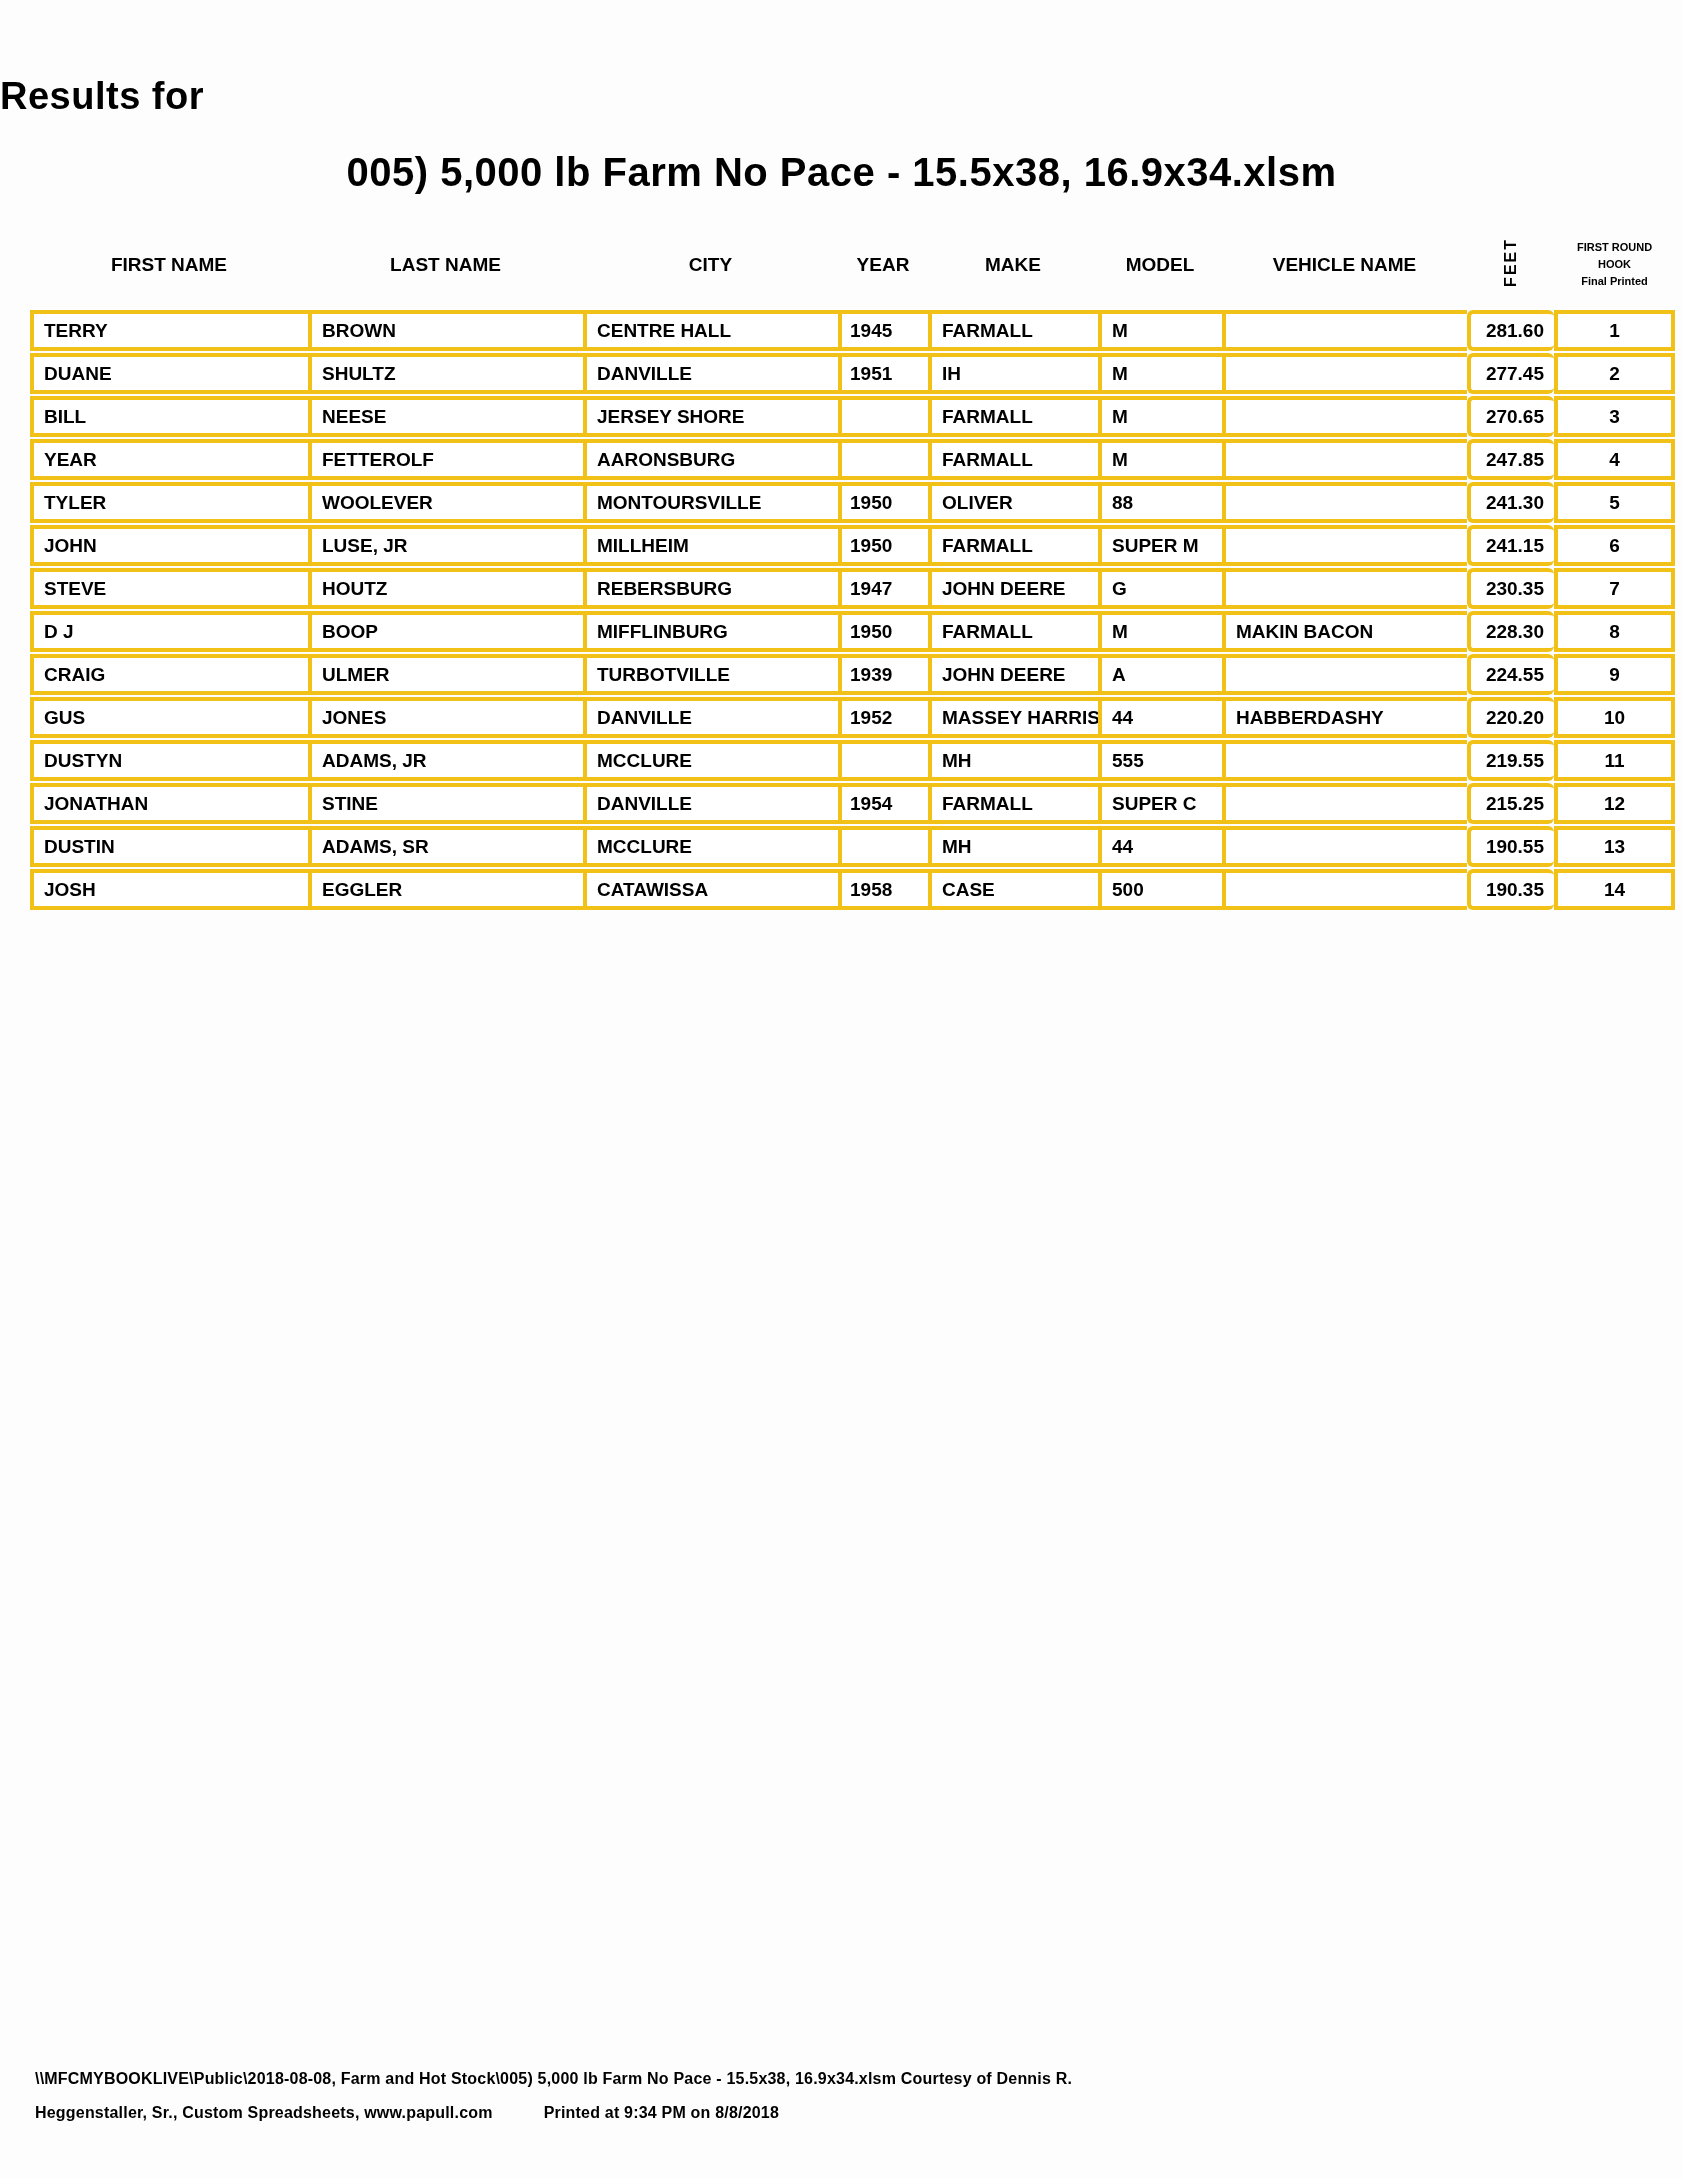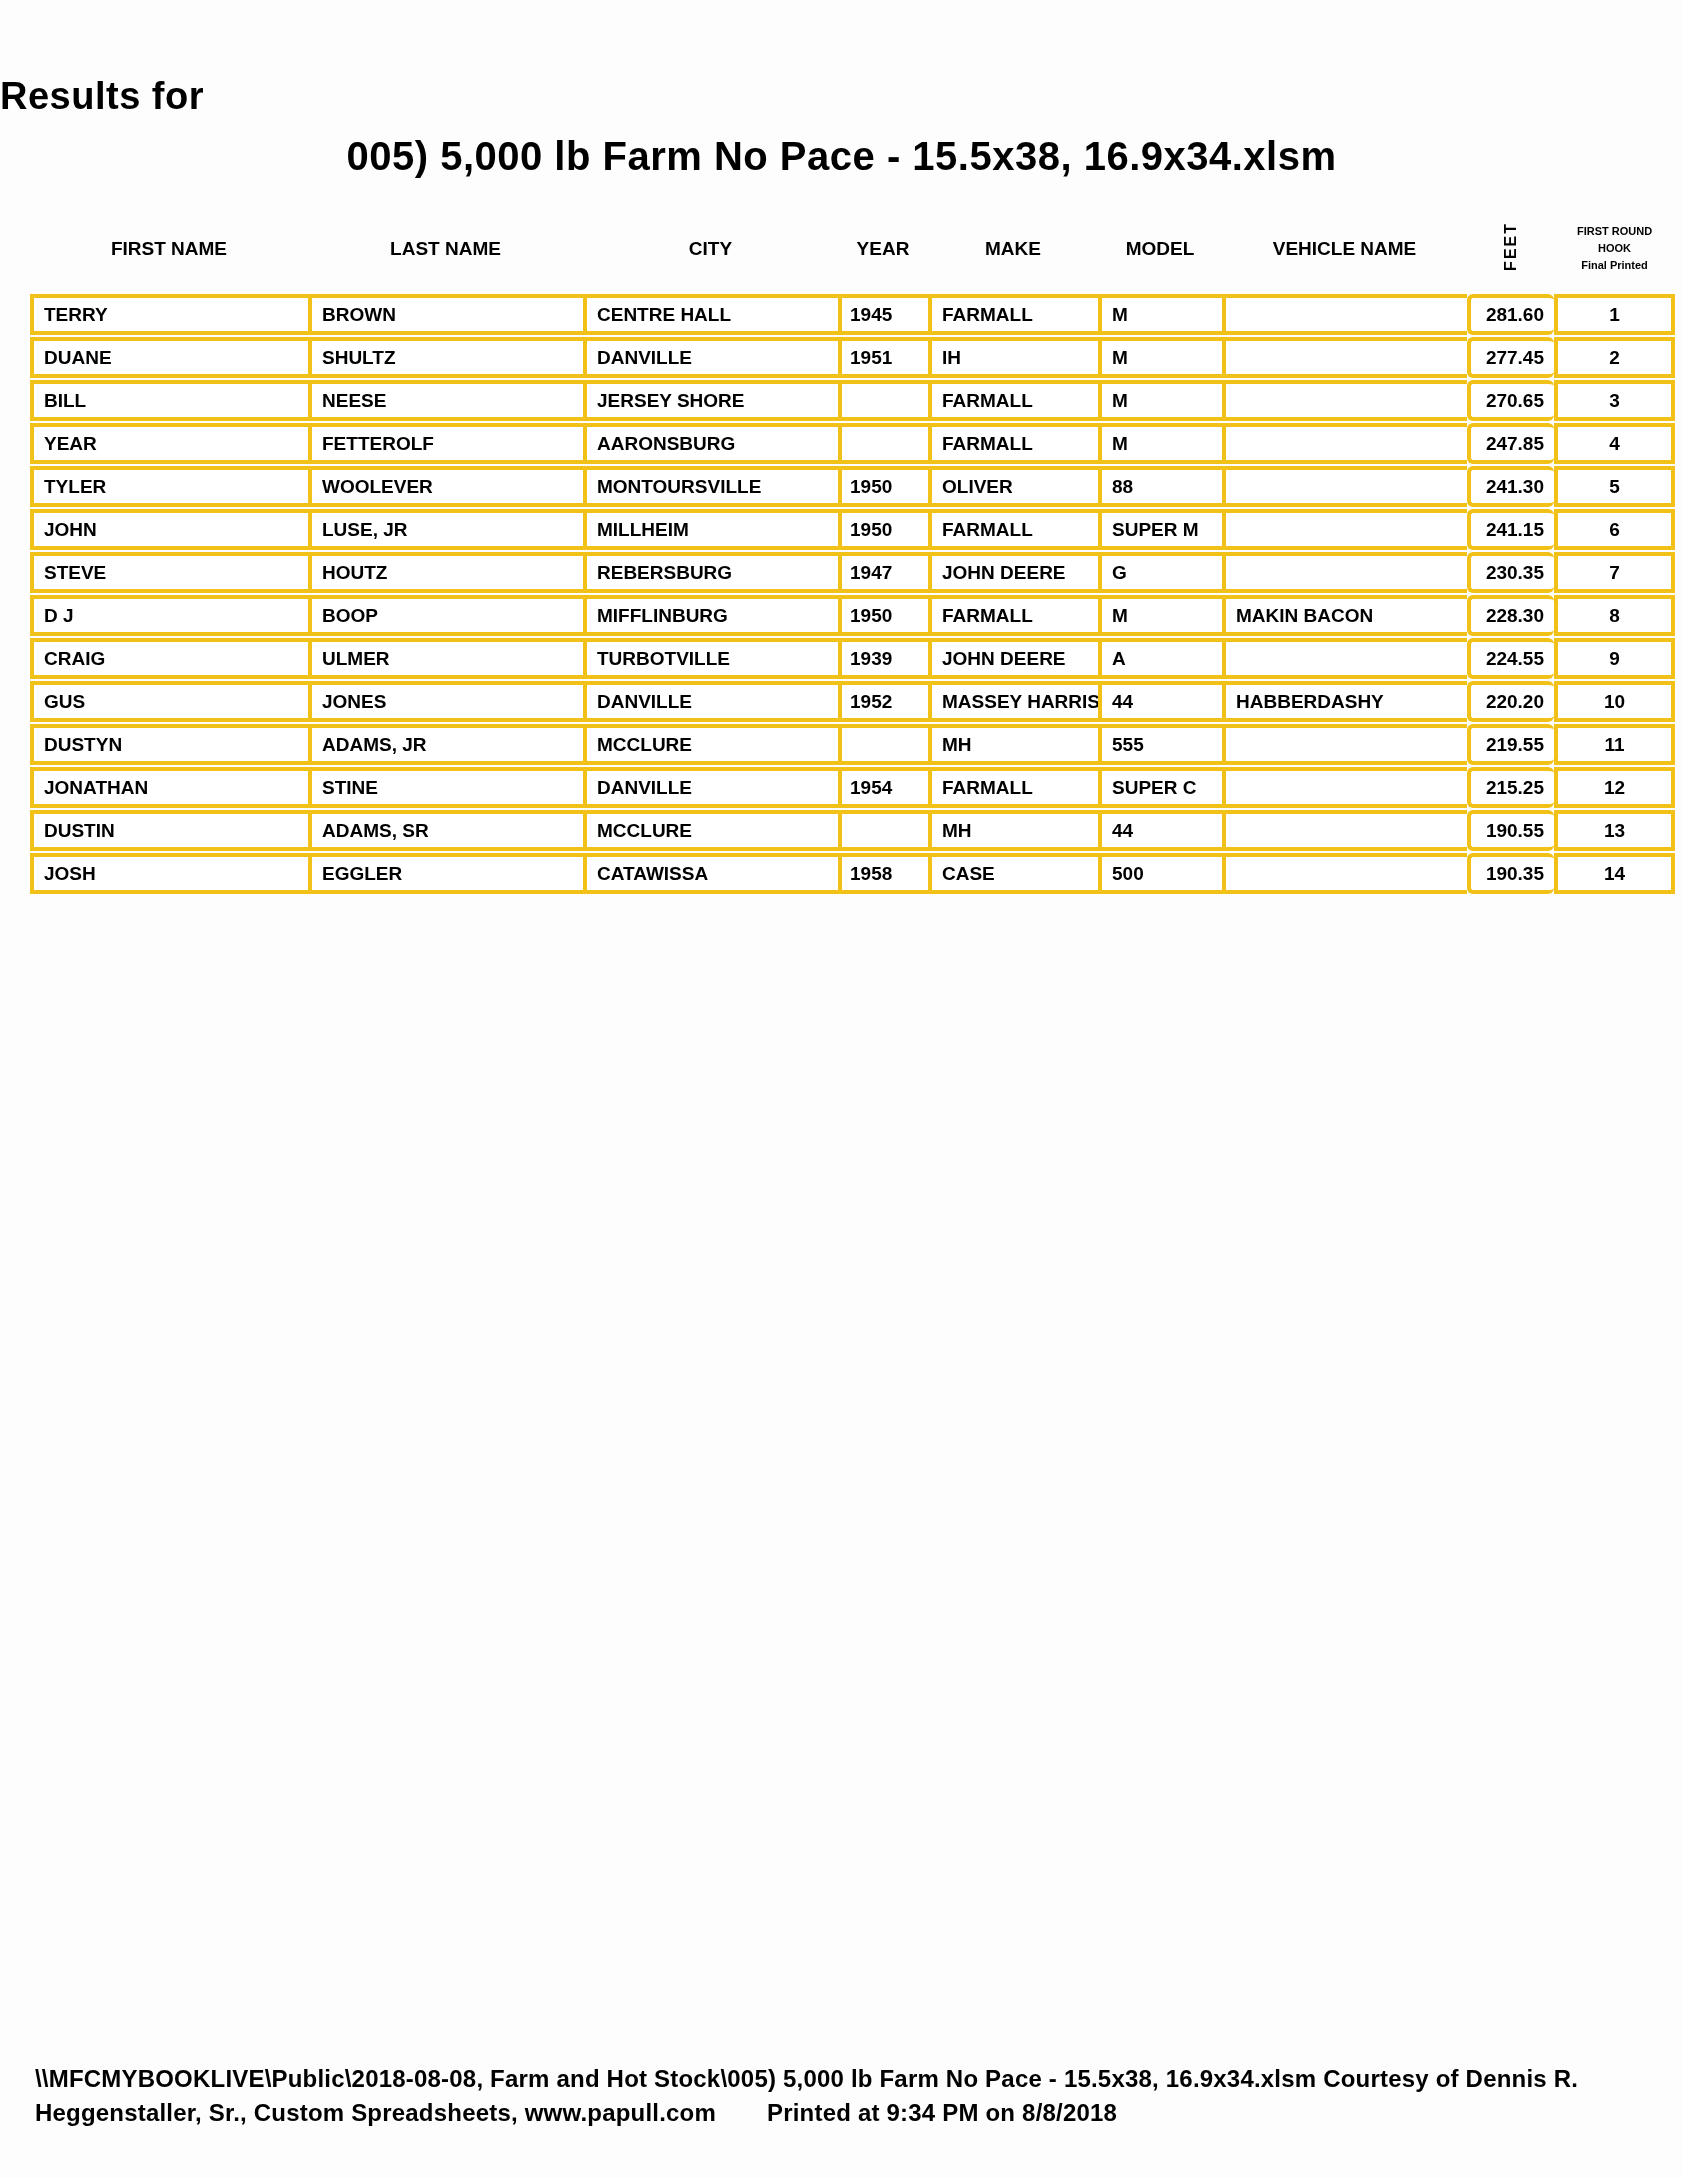--- a/index.html
+++ b/index.html
@@ -14,21 +14,21 @@
     font-weight: 700;
     color: #000;
   }
   .title1 {
     padding-top: 75px;
     text-align: left;
     font-size: 38px;
     letter-spacing: 0.5px;
   }
   .title2 {
-    margin-top: 16px;
+    margin-top: 32px;
     text-align: center;
     font-size: 40px;
     letter-spacing: 0.5px;
   }
   table.results {
     margin-left: 30px;
     margin-top: 24px;
     width: 1645px;
     table-layout: fixed;
     border-collapse: separate;
@@ -66,21 +66,21 @@
   }
   tbody td:last-child { border-right: 4px solid var(--gold); }
   tbody td.c-year { padding-left: 8px; }
   tbody td.c-feet { text-align: right; padding: 0 10px 0 0; border-radius: 6px; }
   tbody td.c-placing { text-align: center; padding: 0; }
   .footer {
     position: absolute;
     left: 35px;
     top: 2062px;
     width: 1614px;
-    font-size: 24px;
+    font-size: 16px;
     line-height: 34px;
     letter-spacing: 0.2px;
   }
   .gap { display: inline-block; width: 51px; }
 </style>
 </head>
 <body>
 
 <div class="title1">Results for</div>
 <div class="title2">005) 5,000 lb Farm No Pace - 15.5x38, 16.9x34.xlsm</div>

